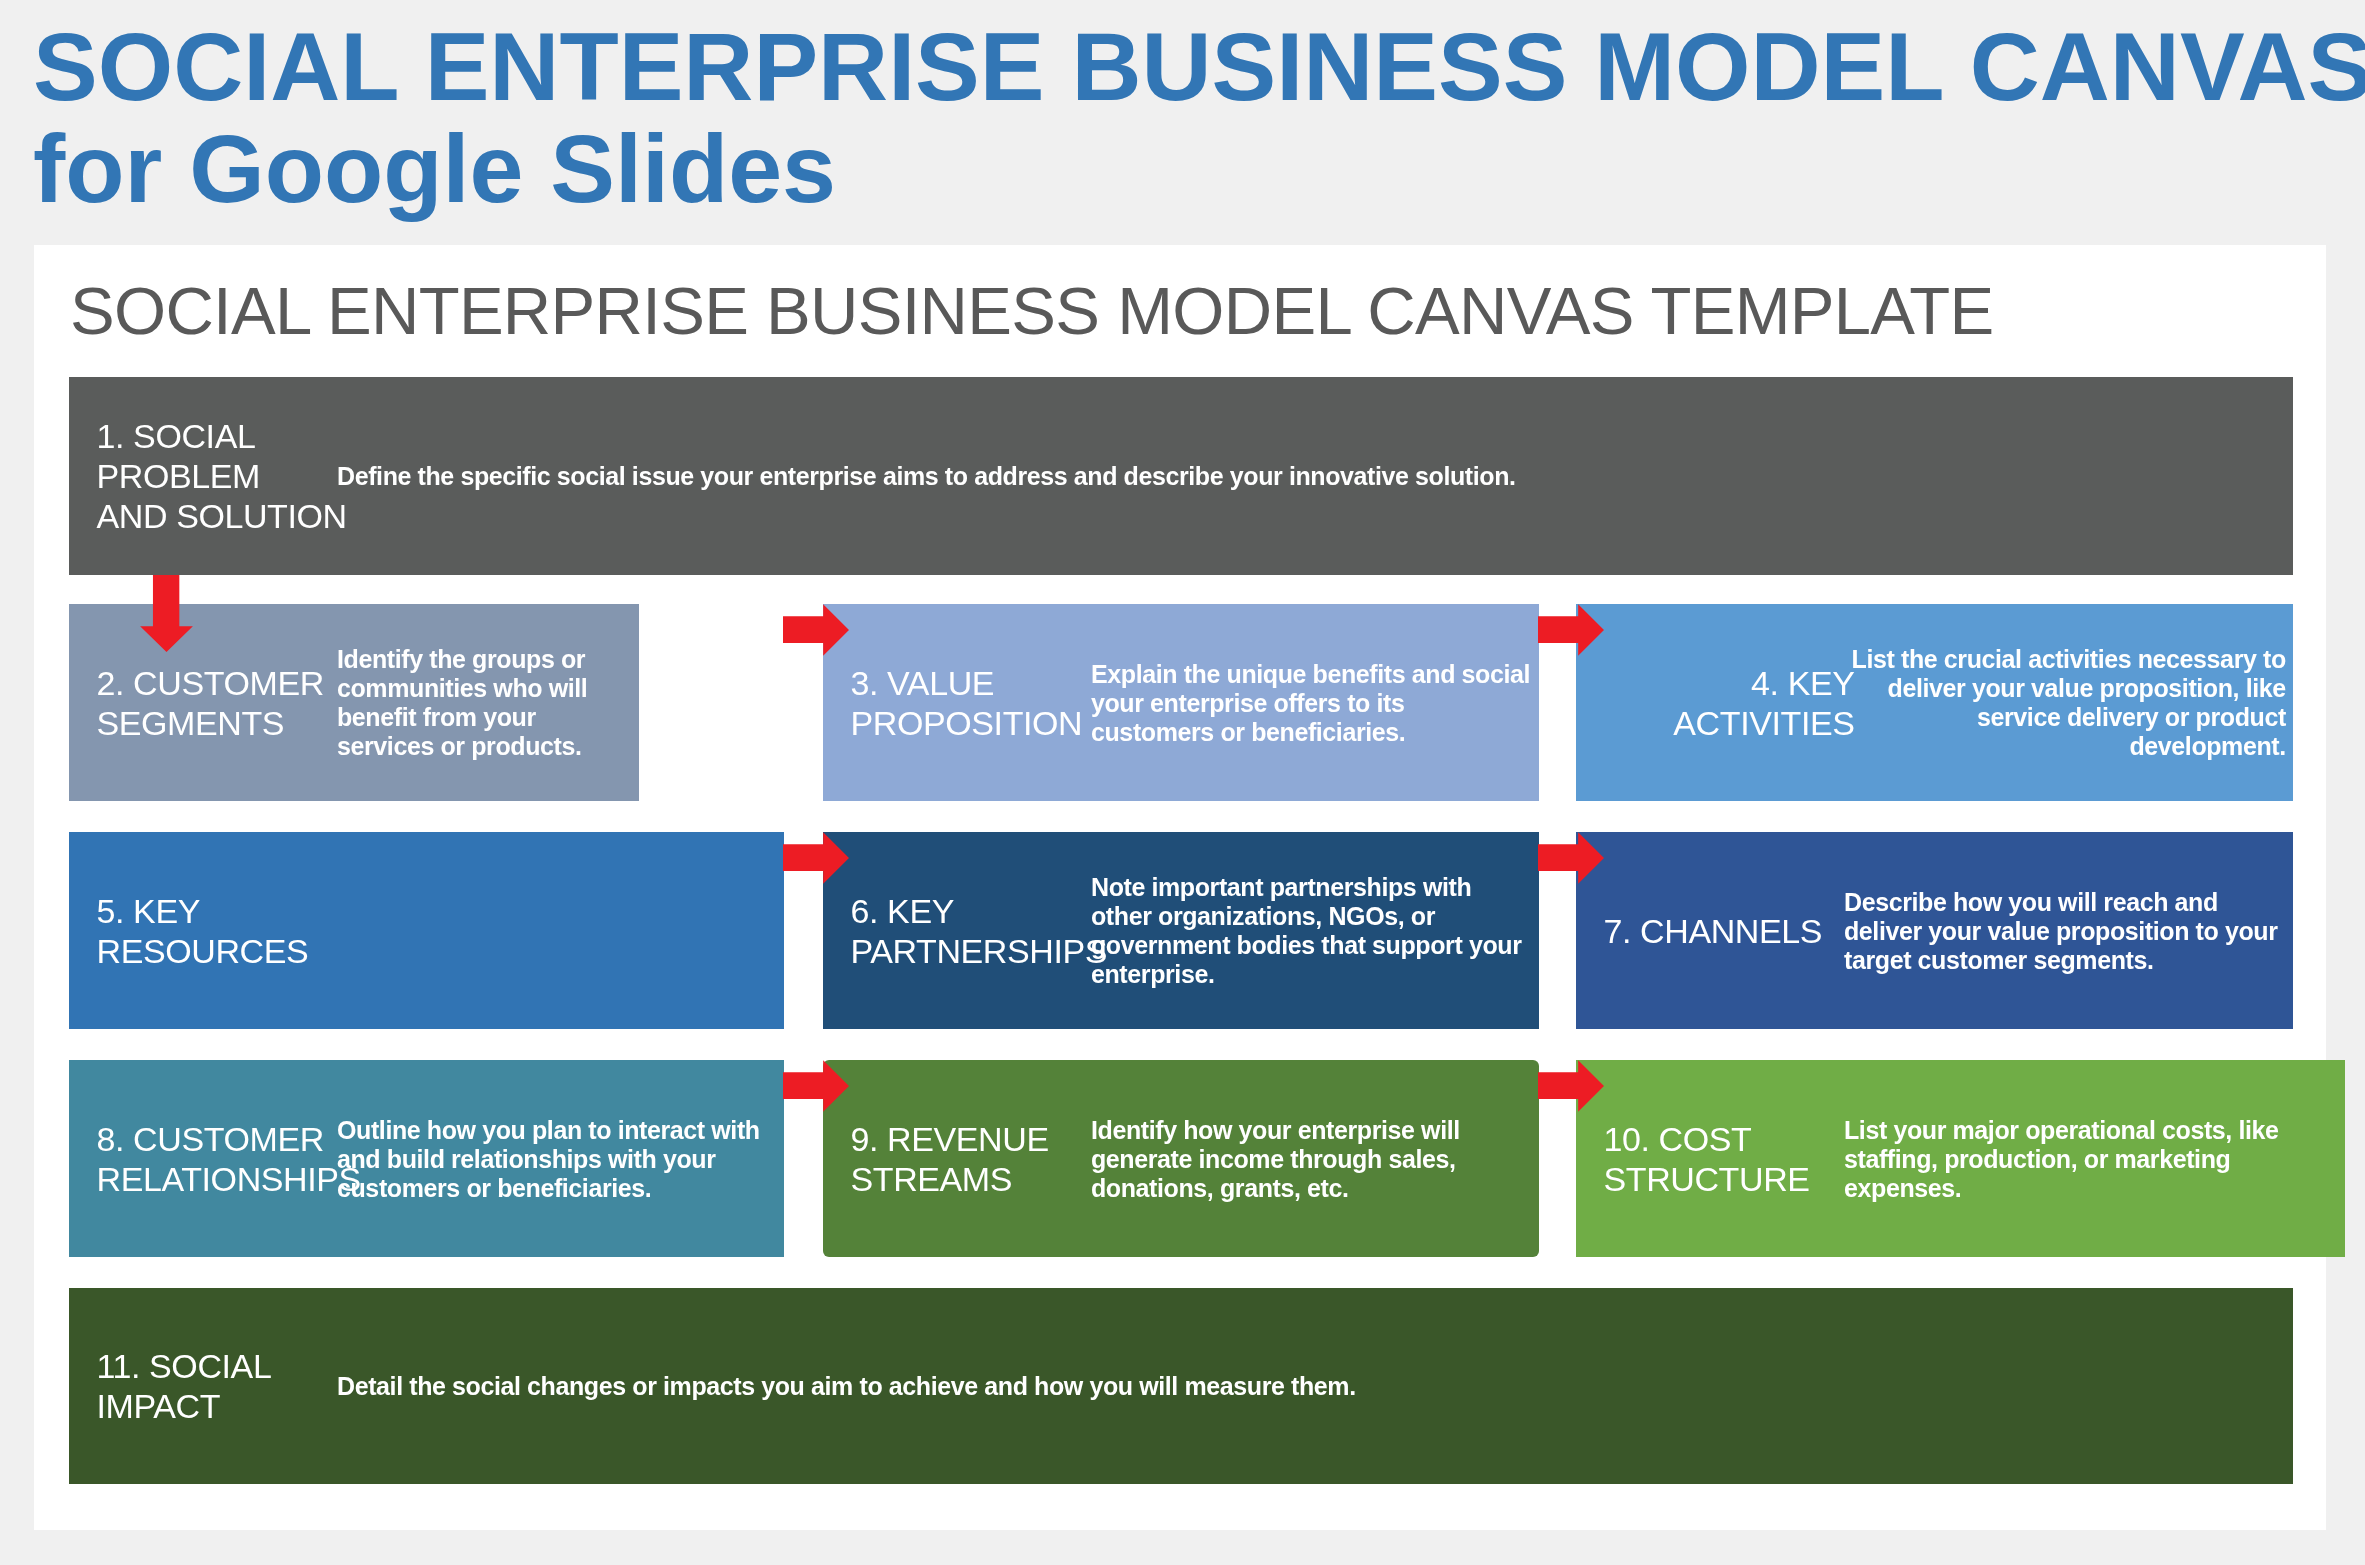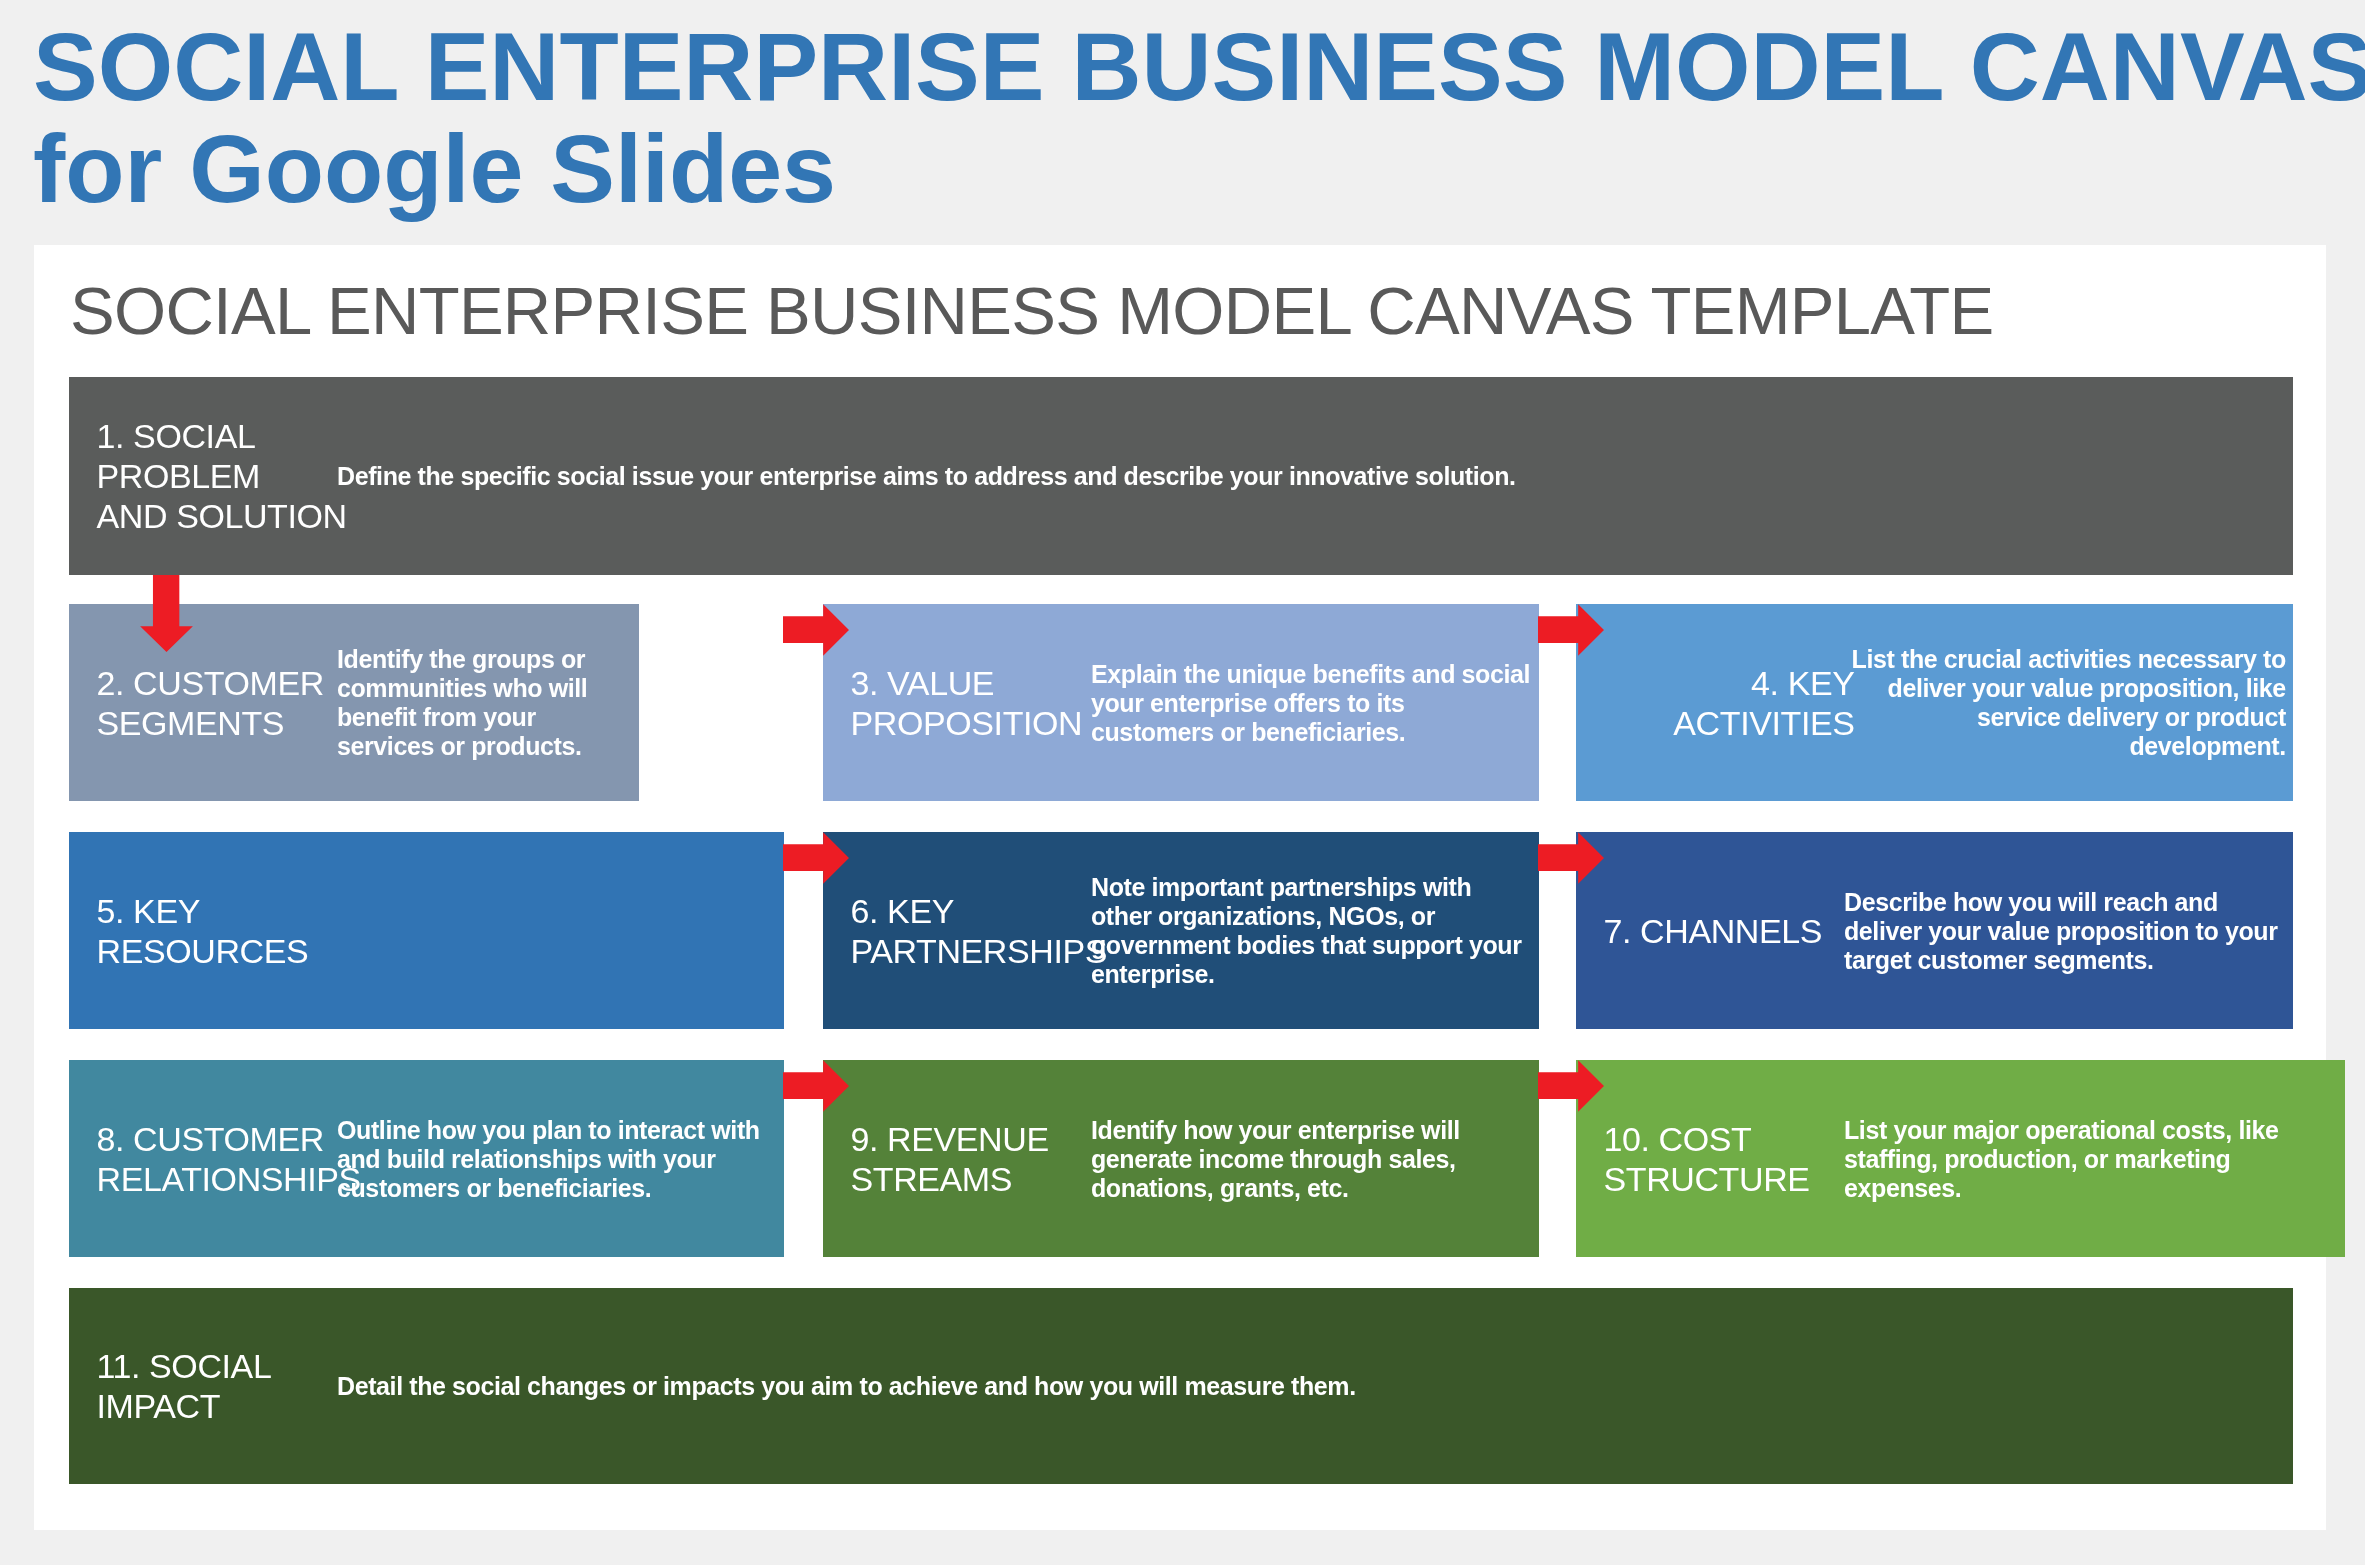--- a/index.html
+++ b/index.html
@@ -85,21 +85,21 @@
 <div class="box" style="left: 1576px; top: 832px; width: 717px; height: 197px; background: rgb(47, 85, 150);">
   <div class="label">7. CHANNELS</div>
   <div class="desc">Describe how you will reach and deliver your value proposition to your target customer segments.</div>
 </div>
 
 <div class="box" style="left: 69px; top: 1060px; width: 715px; height: 197px; background: rgb(65, 136, 159);">
   <div class="label">8. CUSTOMER
 RELATIONSHIPS</div>
   <div class="desc">Outline how you plan to interact with and build relationships with your customers or beneficiaries.</div>
 </div>
-<div class="box" style="left: 823px; top: 1060px; width: 716px; height: 197px; background: rgb(84, 130, 57);">
+<div class="box" style="left: 823px; top: 1060px; width: 716px; height: 197px; background: rgb(84, 130, 57); border-radius: 6px;">
   <div class="label">9. REVENUE
 STREAMS</div>
   <div class="desc">Identify how your enterprise will generate income through sales, donations, grants, etc.</div>
 </div>
 <div class="box" style="left: 1576px; top: 1060px; width: 769px; height: 197px; background: rgb(112, 173, 70);">
   <div class="label">10. COST
 STRUCTURE</div>
   <div class="desc">List your major operational costs, like staffing, production, or marketing expenses.</div>
 </div>
 

